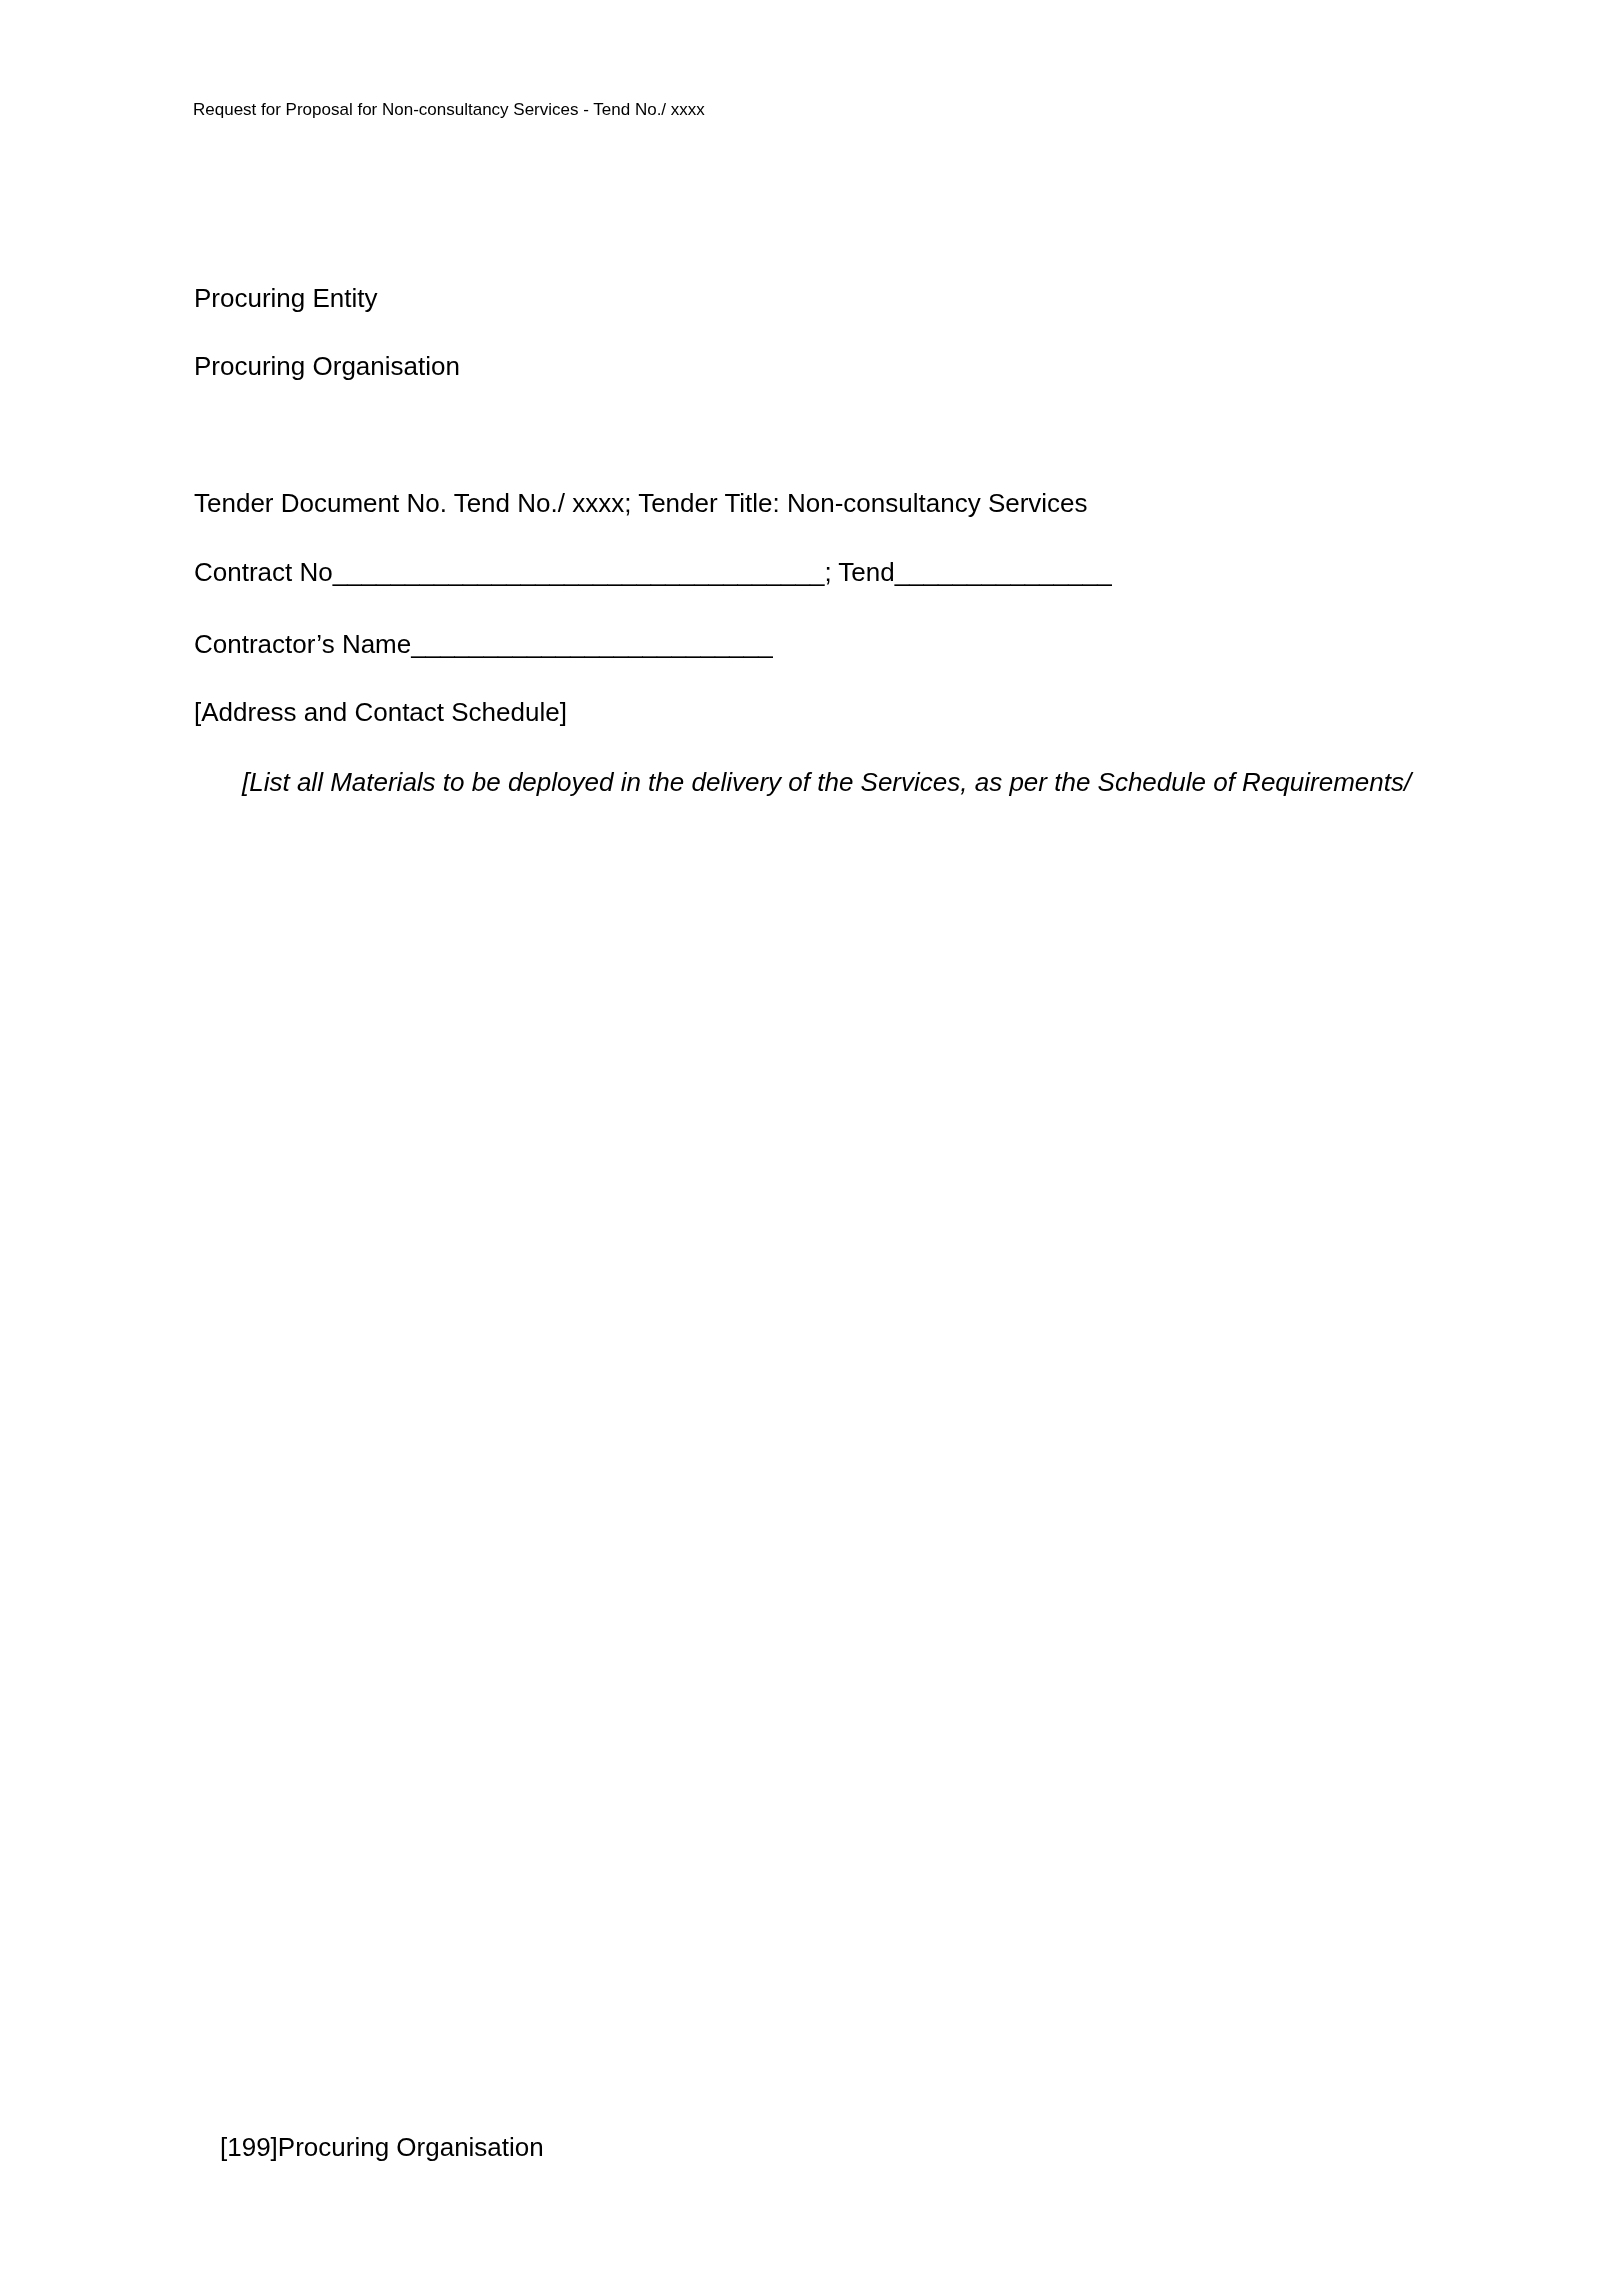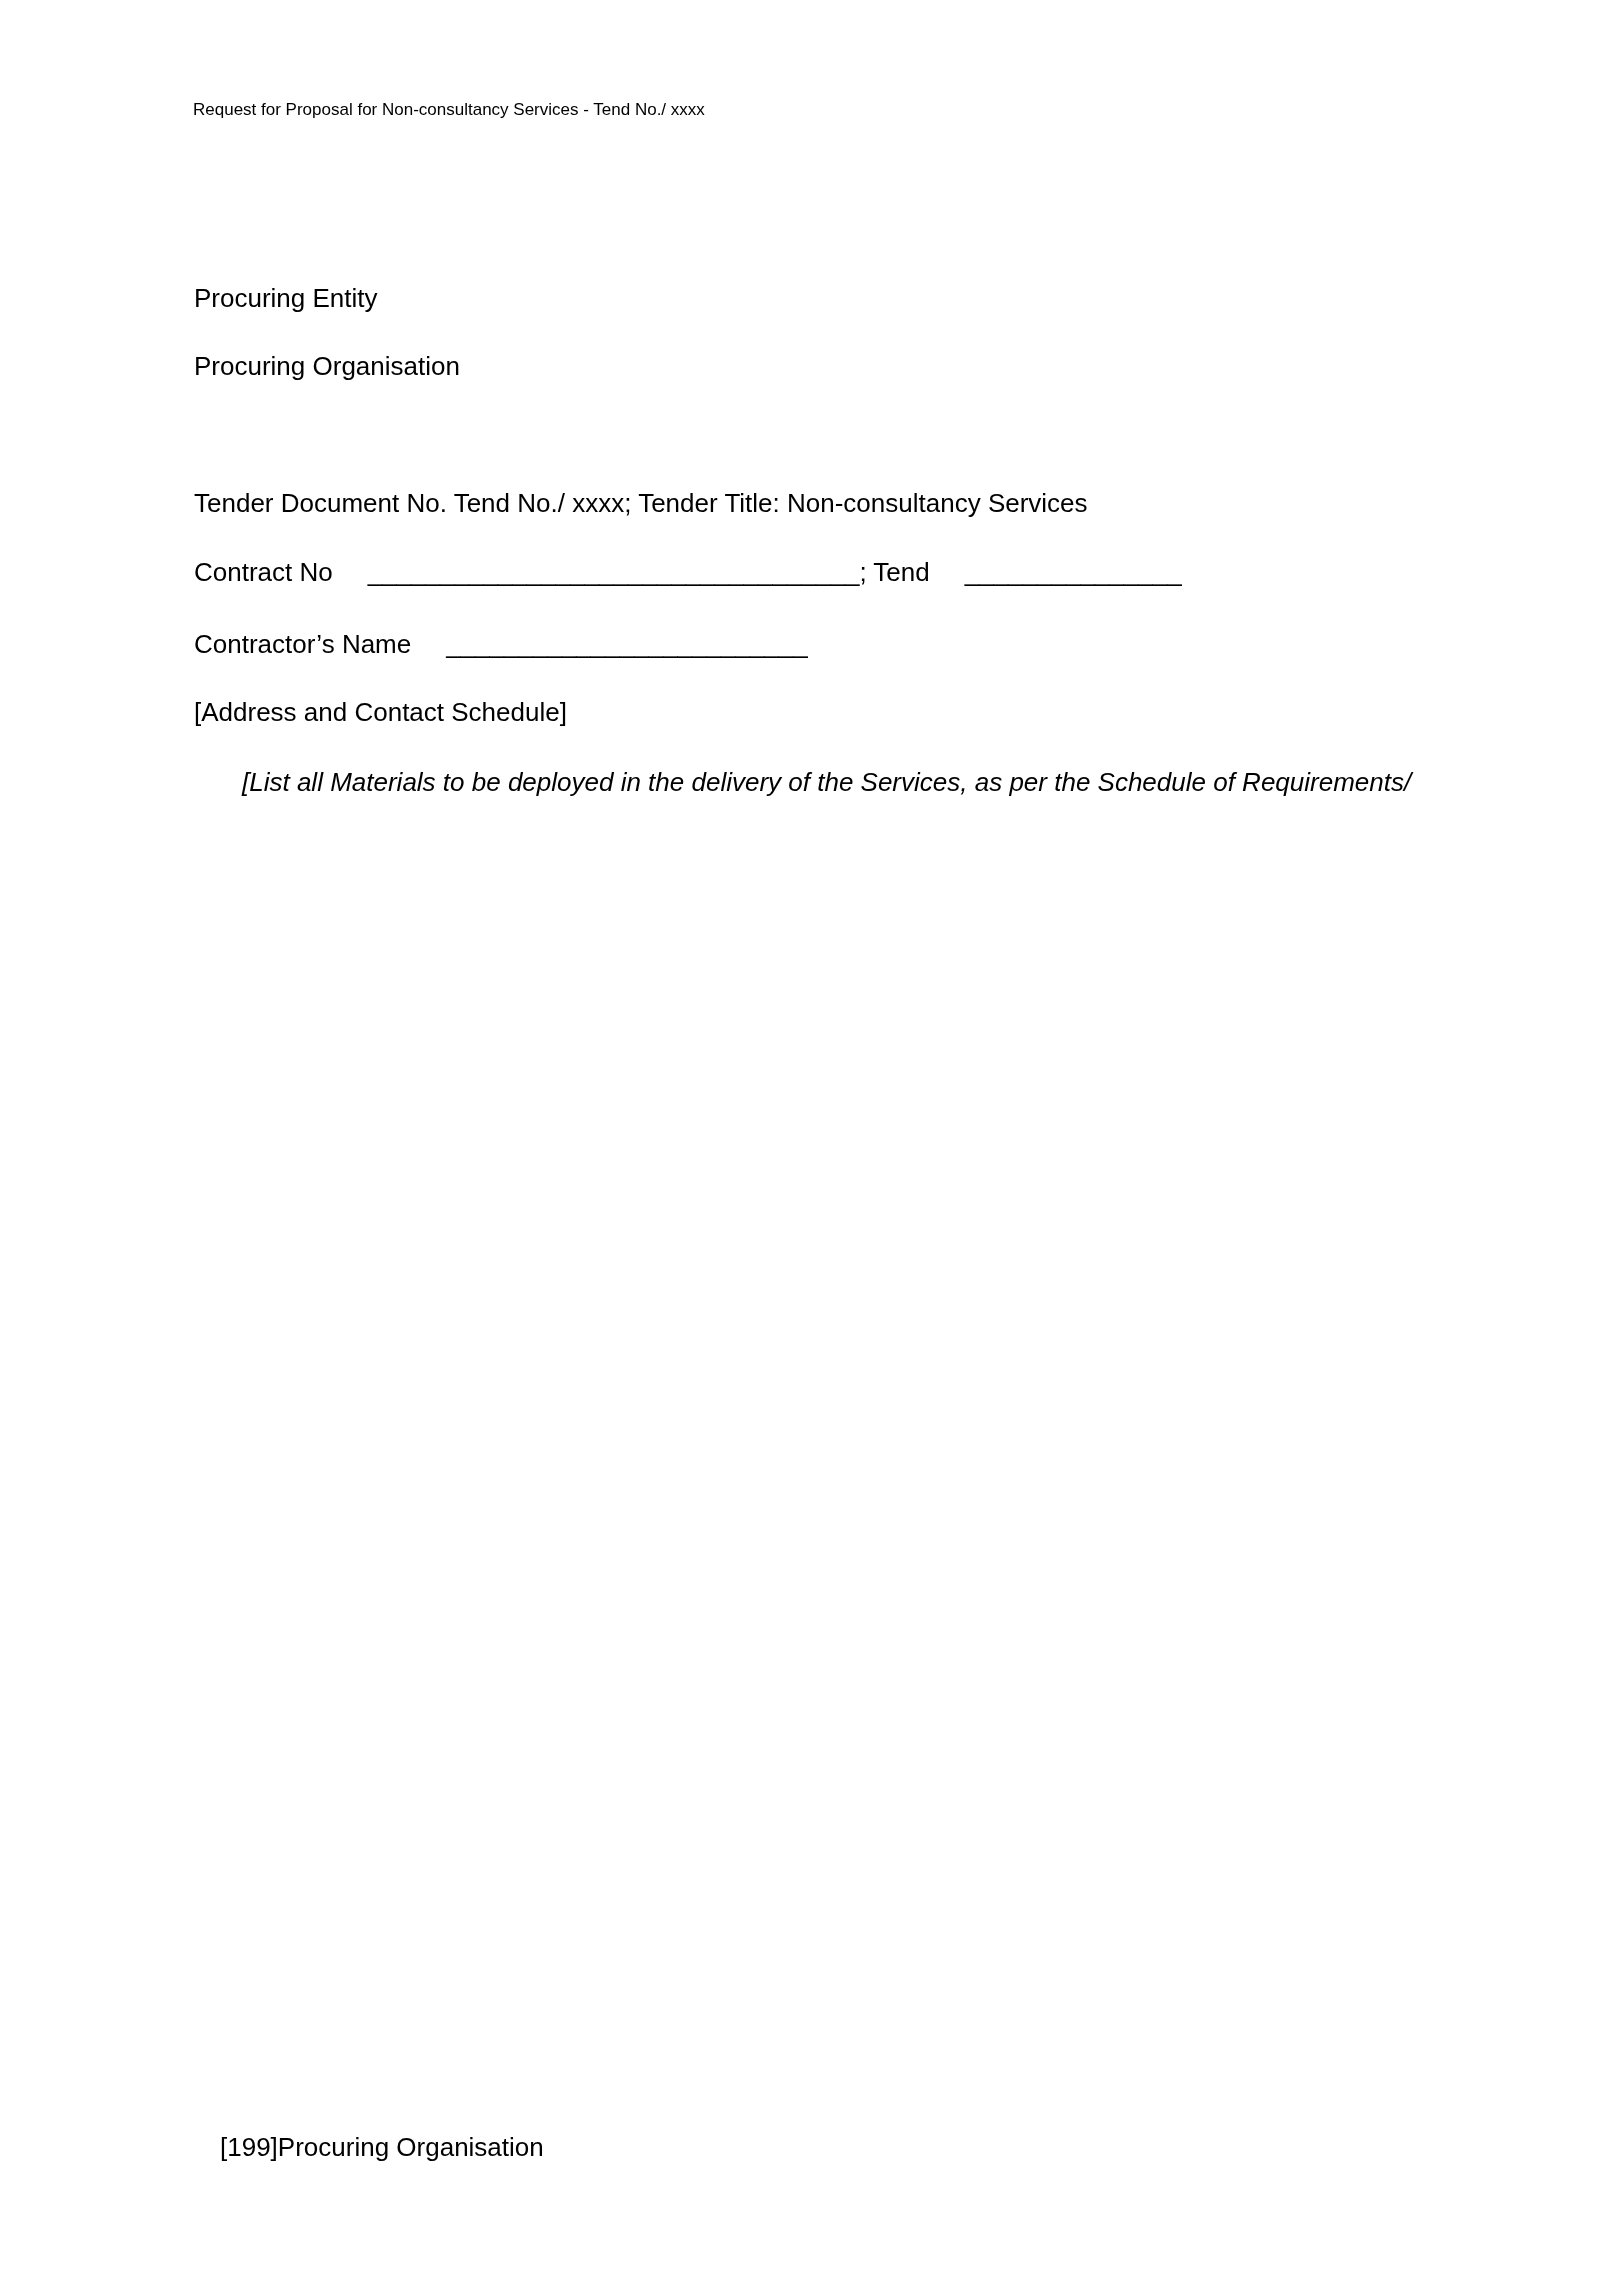--- a/index.html
+++ b/index.html
@@ -39,21 +39,20 @@
     position: absolute;
     left: 194px;
     width: 1237px;
     margin: 0;
     font-size: 26px;
     line-height: 41px;
     white-space: nowrap;
   }
   .para .blank {
     letter-spacing: 0;
-    margin-left: 35px;
   }
   .para-italic {
     font-style: italic;
     white-space: normal;
     margin-left: 48px;
   }
   .para-italic .note-line {
     white-space: nowrap;
   }
   .page-footer {

